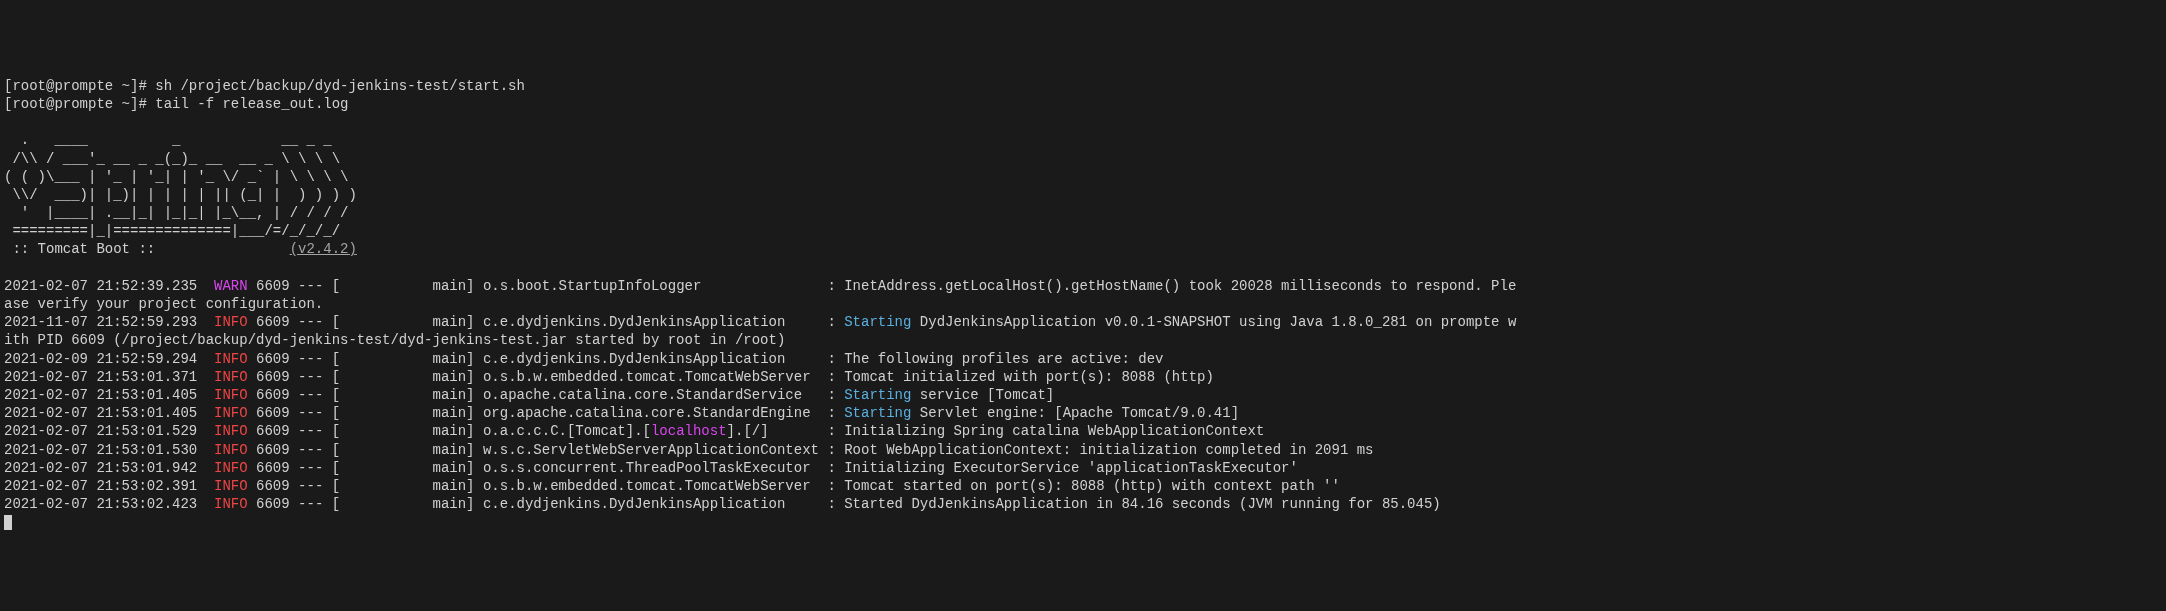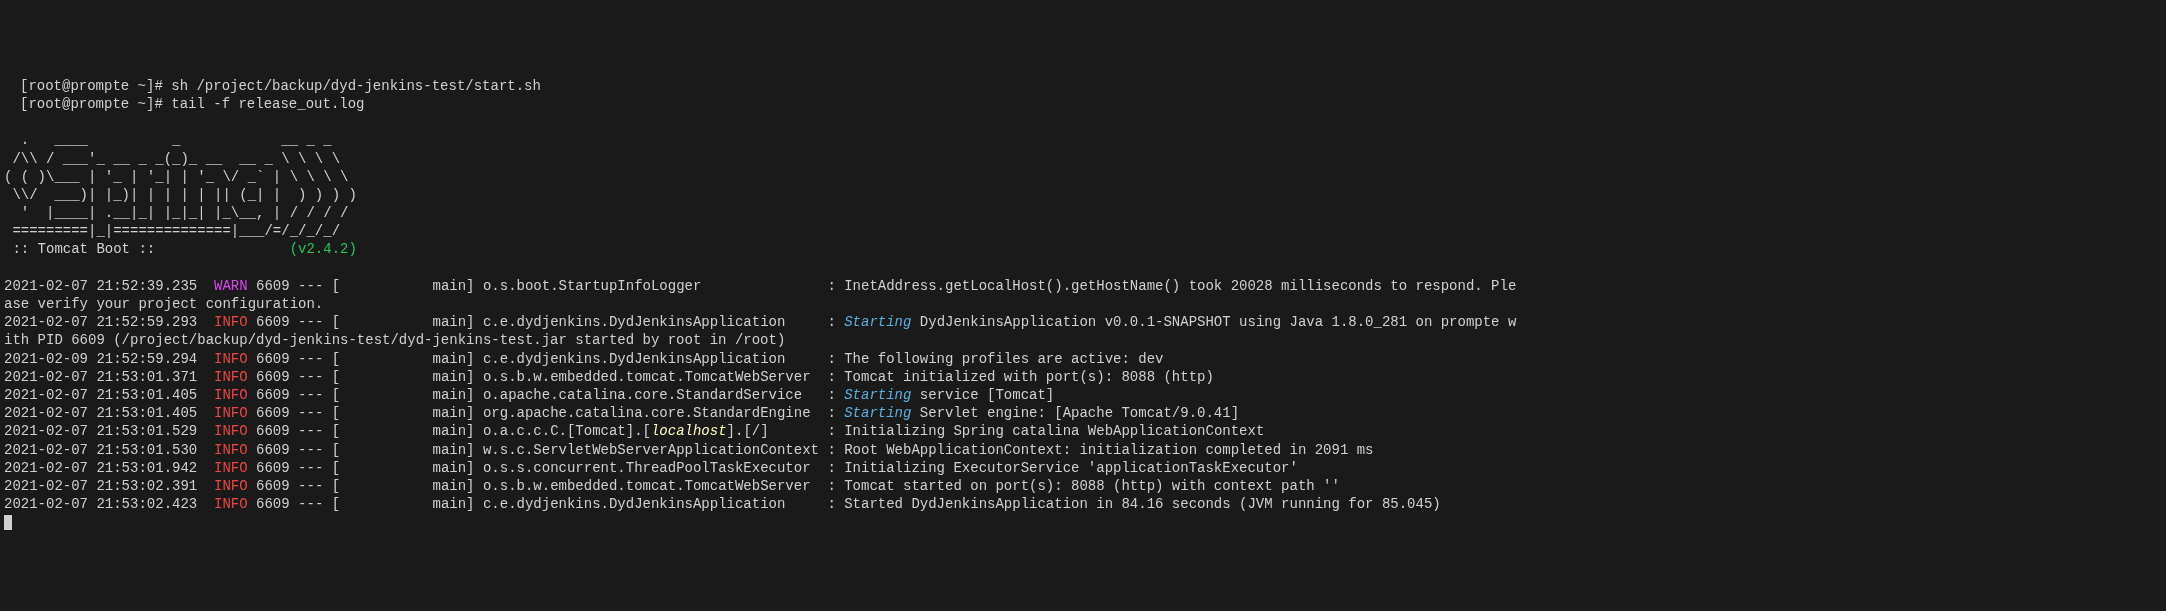--- a/index.html
+++ b/index.html
@@ -6,49 +6,49 @@
   body {
     background: #1a1a1a;
     color: #d0d0d0;
     font-family: 'Consolas', 'Monaco', 'Courier New', monospace;
     font-size: 14px;
     line-height: 1.3;
     white-space: pre;
     padding: 4px;
     overflow-x: auto;
   }
-  .prompt-user { color: #d0d0d0; margin-left: 16px; }
+  .prompt-user { color: #d0d0d0; }
   .flag { color: #d0d0d0; }
   .warn { color: #d946ef; }
   .info { color: #ef4444; }
-  .starting { color: #5ab0e0; font-style: italic; }
-  .localhost { color: #fef9c3; font-style: italic; }
+  .starting { color: #5ab0e0; }
+  .localhost { color: #d946ef; }
   .ascii-art { color: #d0d0d0; }
-  .ascii-accent { color: #22c55e; }
+  .ascii-accent { color: #a3a3a3; text-decoration: underline; }
   .cursor { background: #d0d0d0; color: #1a1a1a; display:inline-block; width:0.6em; height:1.1em; vertical-align:text-bottom;}
 </style>
 </head>
 <body>
 
 
 
 <div><span><span class="prompt-user">[root@prompte ~]# </span><span>sh /project/backup/dyd-jenkins-test/start.sh</span></span>
 <span><span class="prompt-user">[root@prompte ~]# </span><span>tail </span><span class="flag">-f</span><span> release_out.log</span></span>
 
 <span class="ascii-art"><span>  .   ____          _            __ _ _</span>
 <span> /\\ / ___'_ __ _ _(_)_ __  __ _ \ \ \ \</span>
 <span>( ( )\___ | '_ | '_| | '_ \/ _` | \ \ \ \</span>
 <span> \\/  ___)| |_)| | | | | || (_| |  ) ) ) )</span>
 <span>  '  |____| .__|_| |_|_| |_\__, | / / / /</span>
 <span> =========|_|==============|___/=/_/_/_/</span>
 <span> :: Tomcat Boot ::                </span><span class="ascii-accent">(v2.4.2)</span></span>
 
 <div id="log-block"><span><span>2021-02-07 21:52:39.235</span>  <span class="warn">WARN</span> <span>6609</span> --- [           <span>main</span>] <span>o.s.boot.StartupInfoLogger              </span> : <span>InetAddress.getLocalHost().getHostName() took 20028 milliseconds to respond. Ple</span></span>
 <span>ase verify your project configuration.</span>
-<span><span>2021-02-07 21:52:59.293</span>  <span class="info">INFO</span> <span>6609</span> --- [           <span>main</span>] <span>c.e.dydjenkins.DydJenkinsApplication    </span> : <span class="starting">Starting</span><span> DydJenkinsApplication v0.0.1-SNAPSHOT using Java 1.8.0_281 on prompte w</span></span>
+<span><span>2021-11-07 21:52:59.293</span>  <span class="info">INFO</span> <span>6609</span> --- [           <span>main</span>] <span>c.e.dydjenkins.DydJenkinsApplication    </span> : <span class="starting">Starting</span><span> DydJenkinsApplication v0.0.1-SNAPSHOT using Java 1.8.0_281 on prompte w</span></span>
 <span>ith PID 6609 (/project/backup/dyd-jenkins-test/dyd-jenkins-test.jar started by root in /root)</span>
 <span><span>2021-02-09 21:52:59.294</span>  <span class="info">INFO</span> <span>6609</span> --- [           <span>main</span>] <span>c.e.dydjenkins.DydJenkinsApplication    </span> : <span>The following profiles are active: dev</span></span>
 <span><span>2021-02-07 21:53:01.371</span>  <span class="info">INFO</span> <span>6609</span> --- [           <span>main</span>] <span>o.s.b.w.embedded.tomcat.TomcatWebServer </span> : <span>Tomcat initialized with port(s): 8088 (http)</span></span>
 <span><span>2021-02-07 21:53:01.405</span>  <span class="info">INFO</span> <span>6609</span> --- [           <span>main</span>] <span>o.apache.catalina.core.StandardService  </span> : <span class="starting">Starting</span><span> service [Tomcat]</span></span>
 <span><span>2021-02-07 21:53:01.405</span>  <span class="info">INFO</span> <span>6609</span> --- [           <span>main</span>] <span>org.apache.catalina.core.StandardEngine </span> : <span class="starting">Starting</span><span> Servlet engine: [Apache Tomcat/9.0.41]</span></span>
 <span><span>2021-02-07 21:53:01.529</span>  <span class="info">INFO</span> <span>6609</span> --- [           <span>main</span>] <span>o.a.c.c.C.[Tomcat].[</span><span class="localhost">localhost</span><span>].[/]      </span> : <span>Initializing Spring catalina WebApplicationContext</span></span>
 <span><span>2021-02-07 21:53:01.530</span>  <span class="info">INFO</span> <span>6609</span> --- [           <span>main</span>] <span>w.s.c.ServletWebServerApplicationContext</span> : <span>Root WebApplicationContext: initialization completed in 2091 ms</span></span>
 <span><span>2021-02-07 21:53:01.942</span>  <span class="info">INFO</span> <span>6609</span> --- [           <span>main</span>] <span>o.s.s.concurrent.ThreadPoolTaskExecutor </span> : <span>Initializing ExecutorService 'applicationTaskExecutor'</span></span>
 <span><span>2021-02-07 21:53:02.391</span>  <span class="info">INFO</span> <span>6609</span> --- [           <span>main</span>] <span>o.s.b.w.embedded.tomcat.TomcatWebServer </span> : <span>Tomcat started on port(s): 8088 (http) with context path ''</span></span>
 <span><span>2021-02-07 21:53:02.423</span>  <span class="info">INFO</span> <span>6609</span> --- [           <span>main</span>] <span>c.e.dydjenkins.DydJenkinsApplication    </span> : <span>Started DydJenkinsApplication in 84.16 seconds (JVM running for 85.045)</span></span></div><span class="cursor"></span></div>

